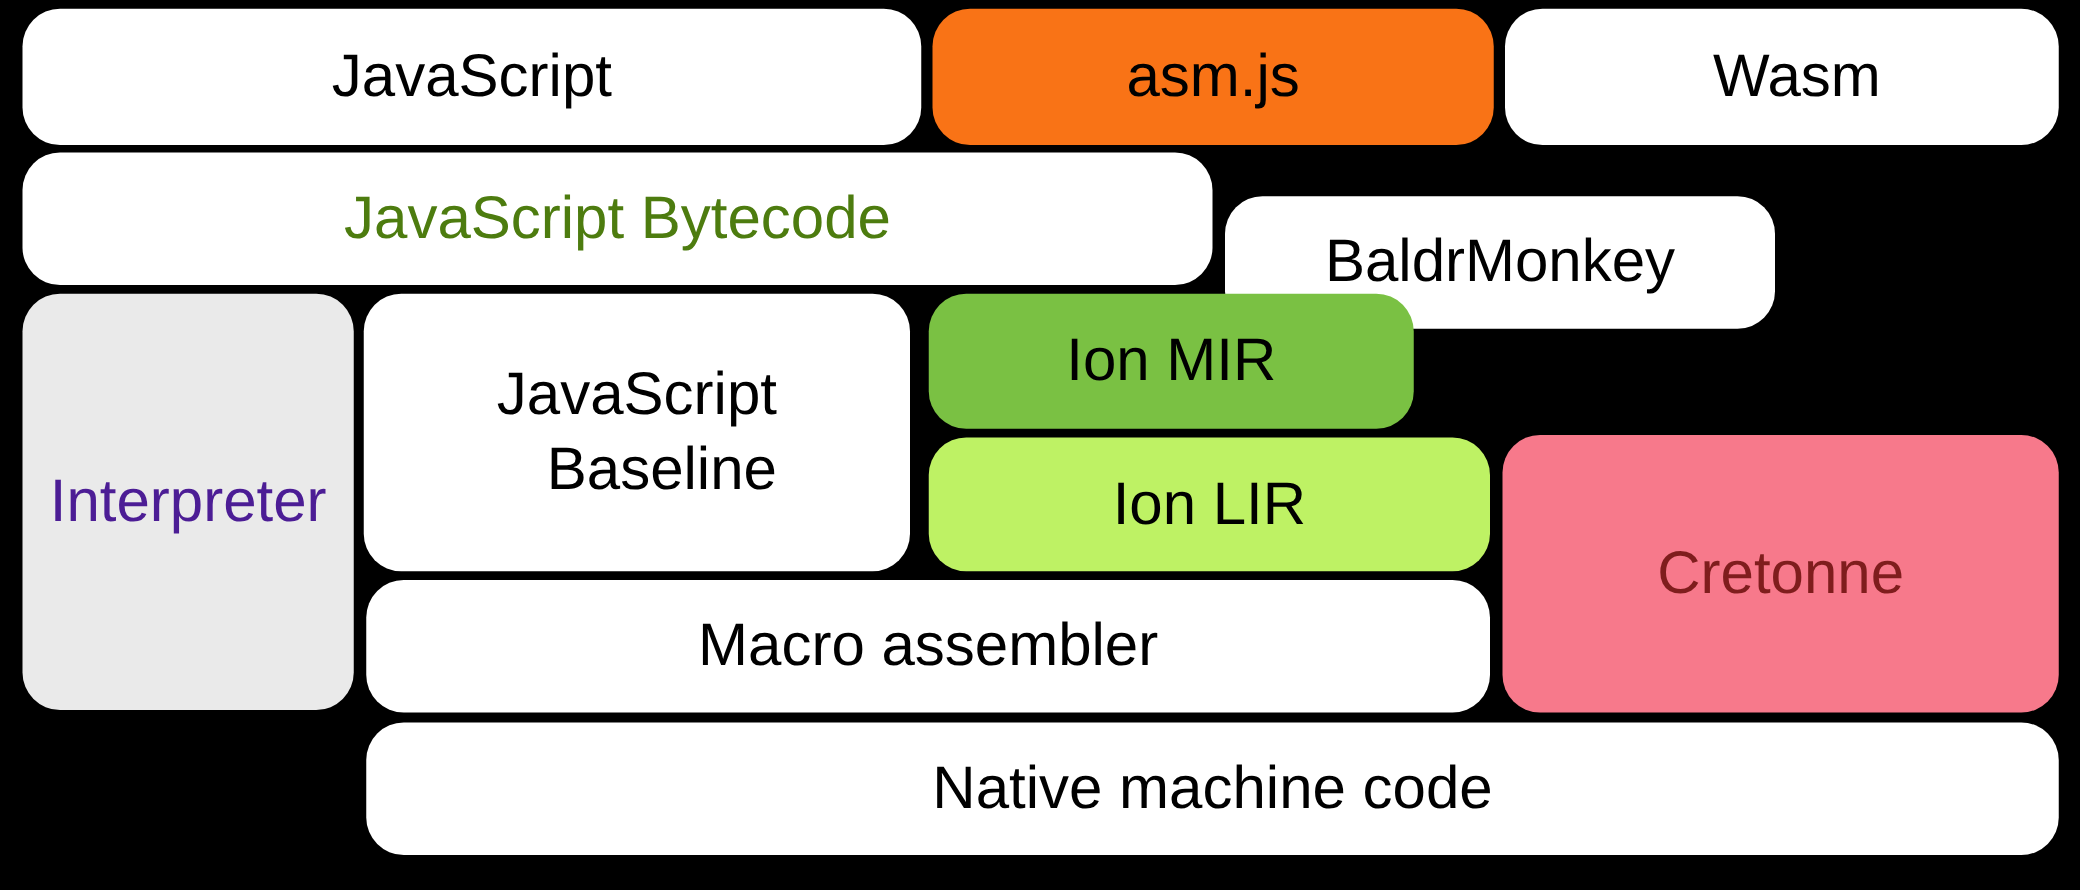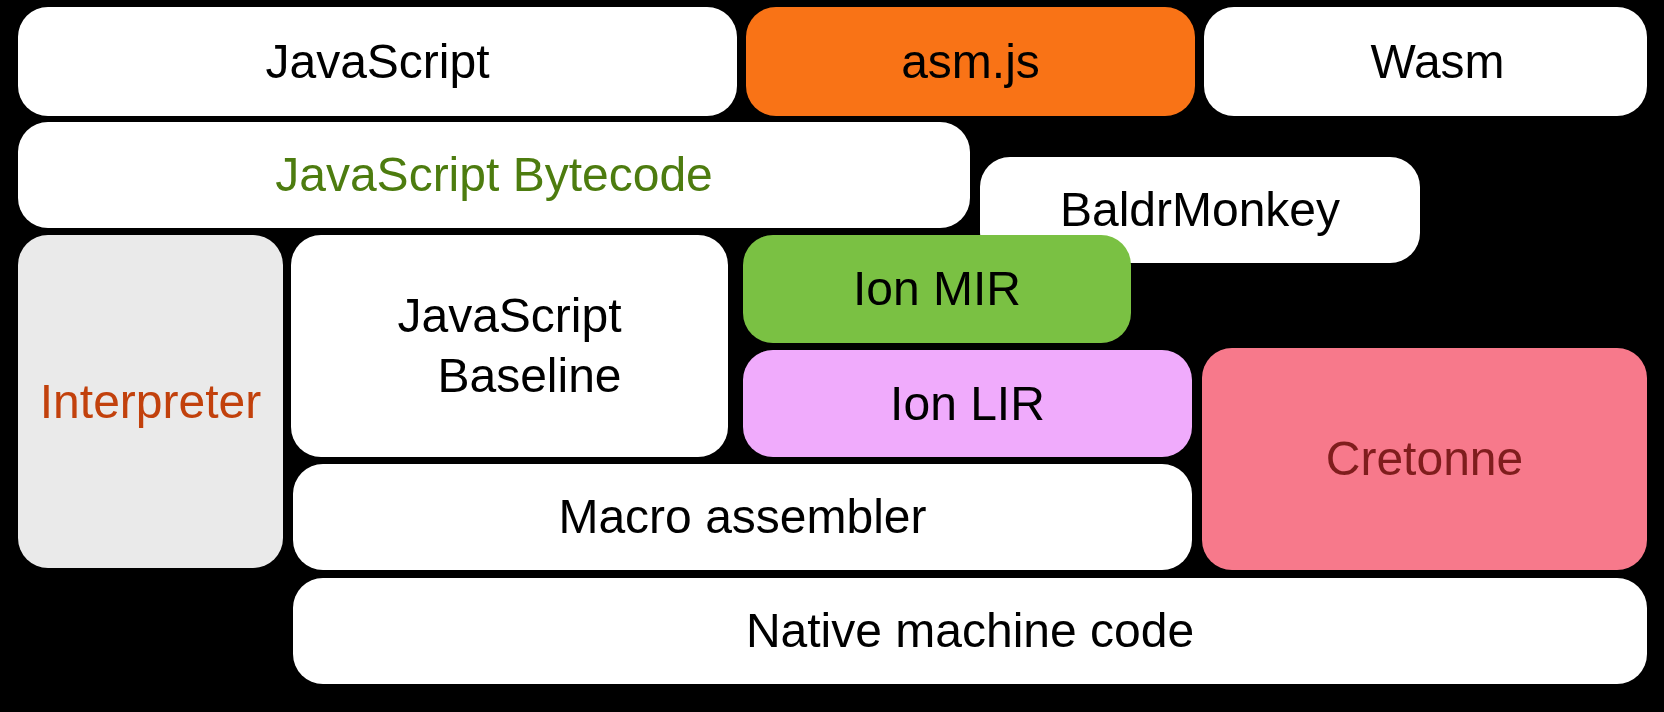--- a/index.html
+++ b/index.html
@@ -45,30 +45,30 @@
     <div class="node" style="left: 1204px; top: 7px; width: 443px; height: 109px; background: rgb(255, 255, 255); padding-left: 24px;">
       <span class="node-label" style="color: rgb(0, 0, 0);">Wasm</span>
     </div>
     <div class="node" style="left: 18px; top: 122px; width: 952px; height: 106px; background: rgb(255, 255, 255);">
       <span class="node-label" style="color: #4d7c0f;">JavaScript Bytecode</span>
     </div>
     <div class="node" style="left: 980px; top: 122px; width: 440px; height: 106px; background: rgb(255, 255, 255); margin-top: 35px;">
       <span class="node-label" style="color: rgb(0, 0, 0);">BaldrMonkey</span>
     </div>
     <div class="node" style="left: 18px; top: 235px; width: 265px; height: 333px; background: rgb(234, 234, 234);">
-      <span class="node-label" style="color: #c2410c;">Interpreter</span>
+      <span class="node-label" style="color: #4c1d95;">Interpreter</span>
     </div>
     <div class="node" style="left: 291px; top: 235px; width: 437px; height: 222px; background: rgb(255, 255, 255);">
       <span class="node-label" style="color: rgb(0, 0, 0);">JavaScript
 Baseline</span>
     </div>
     <div class="node" style="left: 743px; top: 235px; width: 388px; height: 108px; background: rgb(122, 193, 67);">
       <span class="node-label" style="color: rgb(0, 0, 0);">Ion MIR</span>
     </div>
-    <div class="node" style="left: 743px; top: 350px; width: 449px; height: 107px; background: #f0abfc;">
+    <div class="node" style="left: 743px; top: 350px; width: 449px; height: 107px; background: #bef264;">
       <span class="node-label" style="color: rgb(0, 0, 0);">Ion LIR</span>
     </div>
     <div class="node" style="left: 1202px; top: 348px; width: 445px; height: 222px; background: rgb(247, 121, 139);">
       <span class="node-label" style="color: #7f1d1d;">Cretonne</span>
     </div>
     <div class="node" style="left: 293px; top: 464px; width: 899px; height: 106px; background: rgb(255, 255, 255);">
       <span class="node-label" style="color: rgb(0, 0, 0);">Macro assembler</span>
     </div>
     <div class="node" style="left: 293px; top: 578px; width: 1354px; height: 106px; background: rgb(255, 255, 255);">
       <span class="node-label" style="color: rgb(0, 0, 0);">Native machine code</span>

